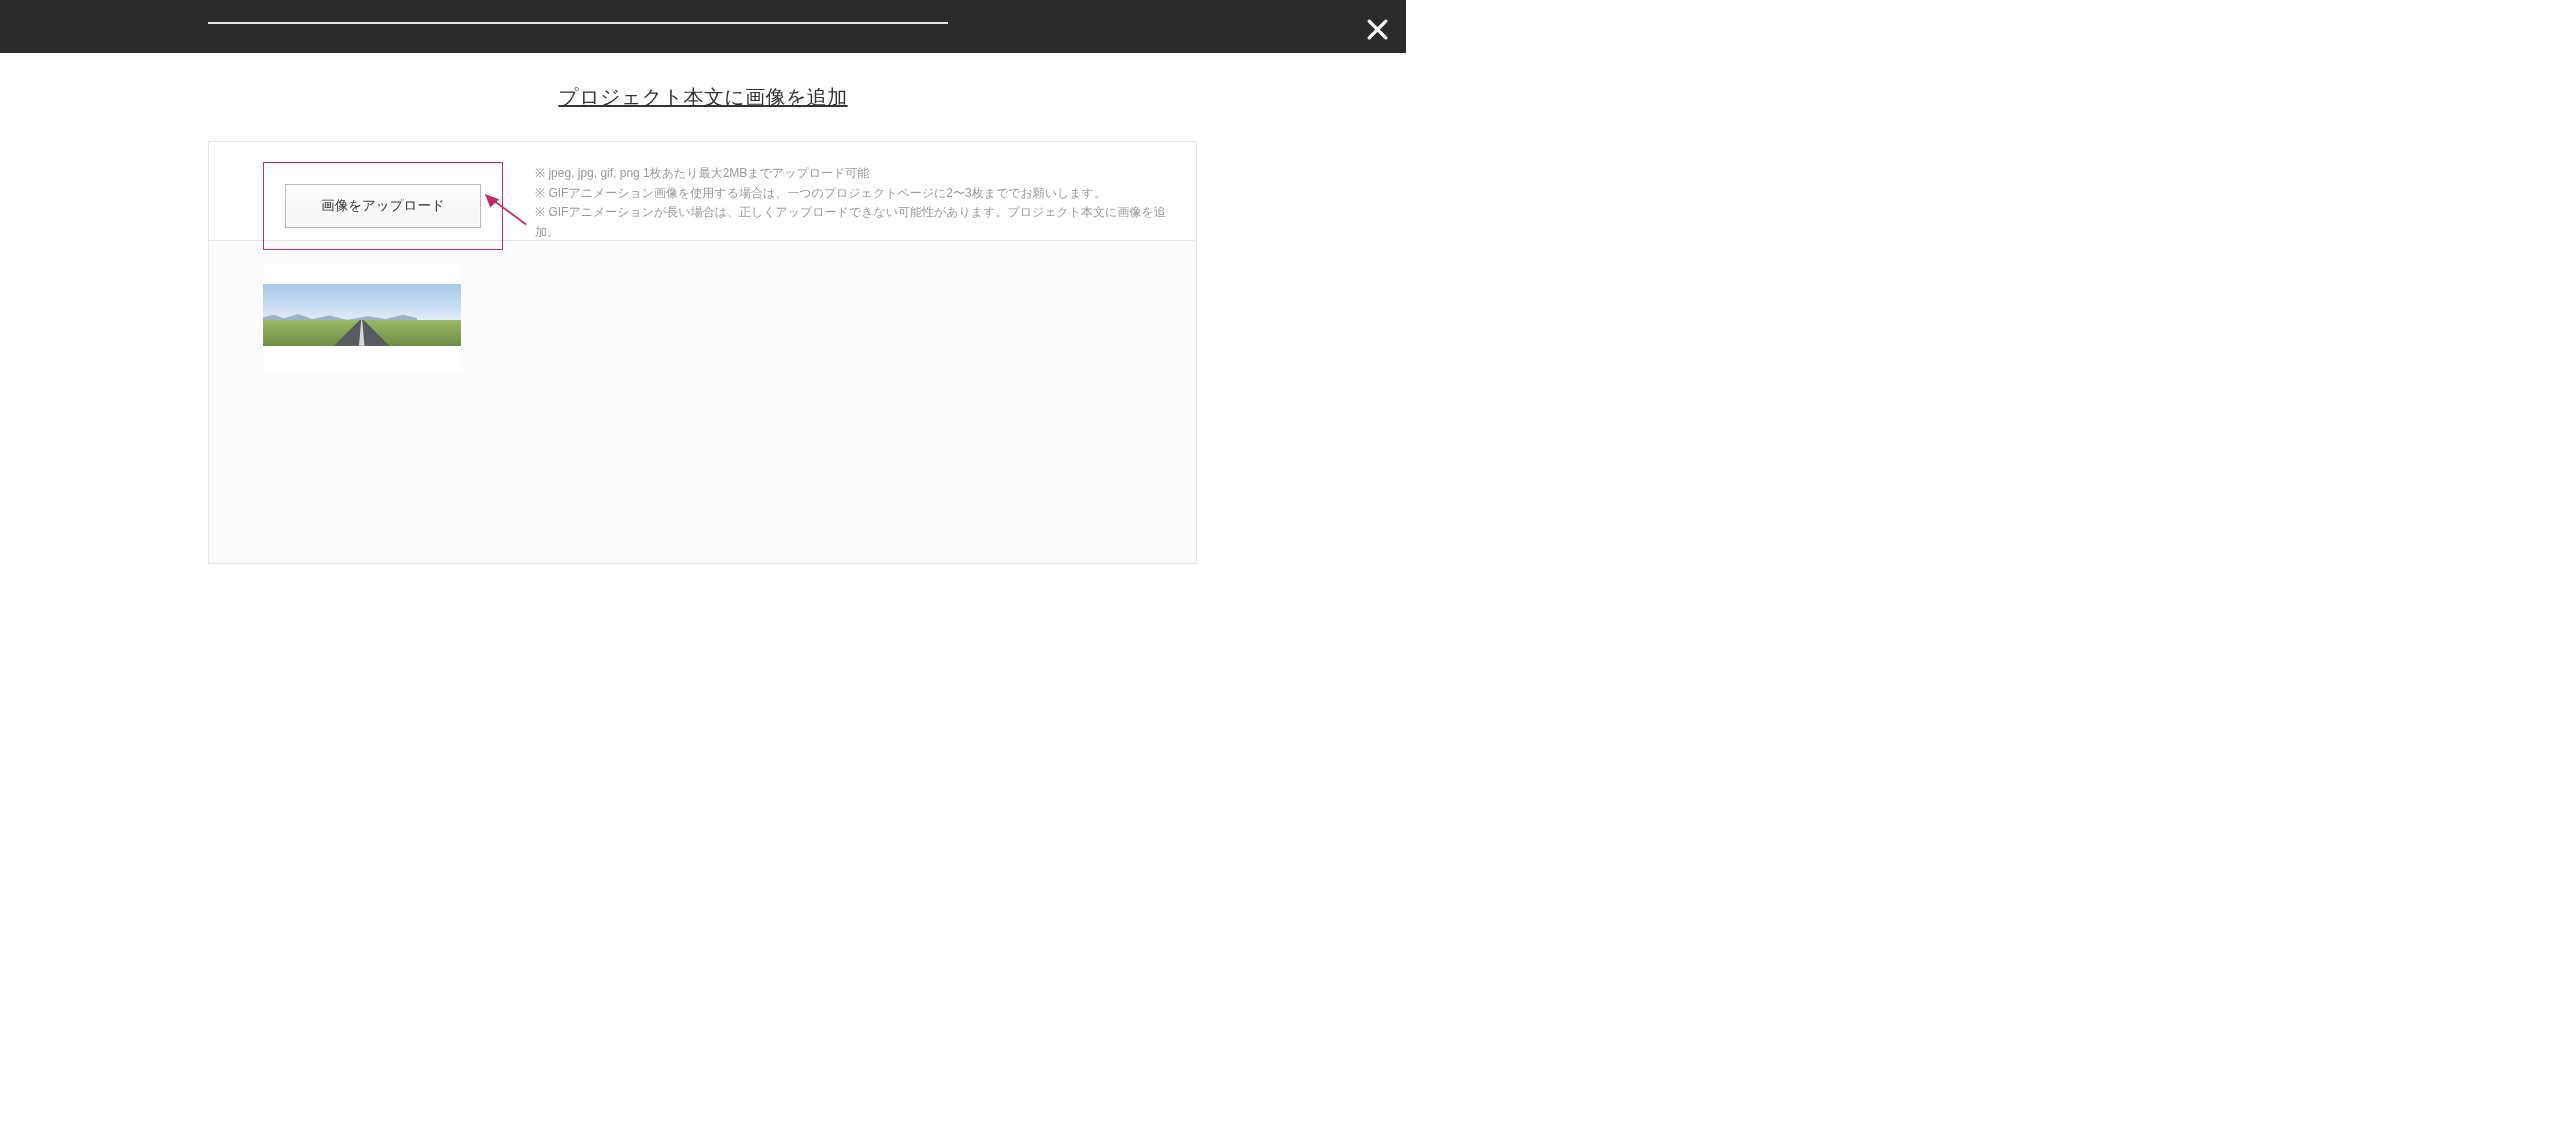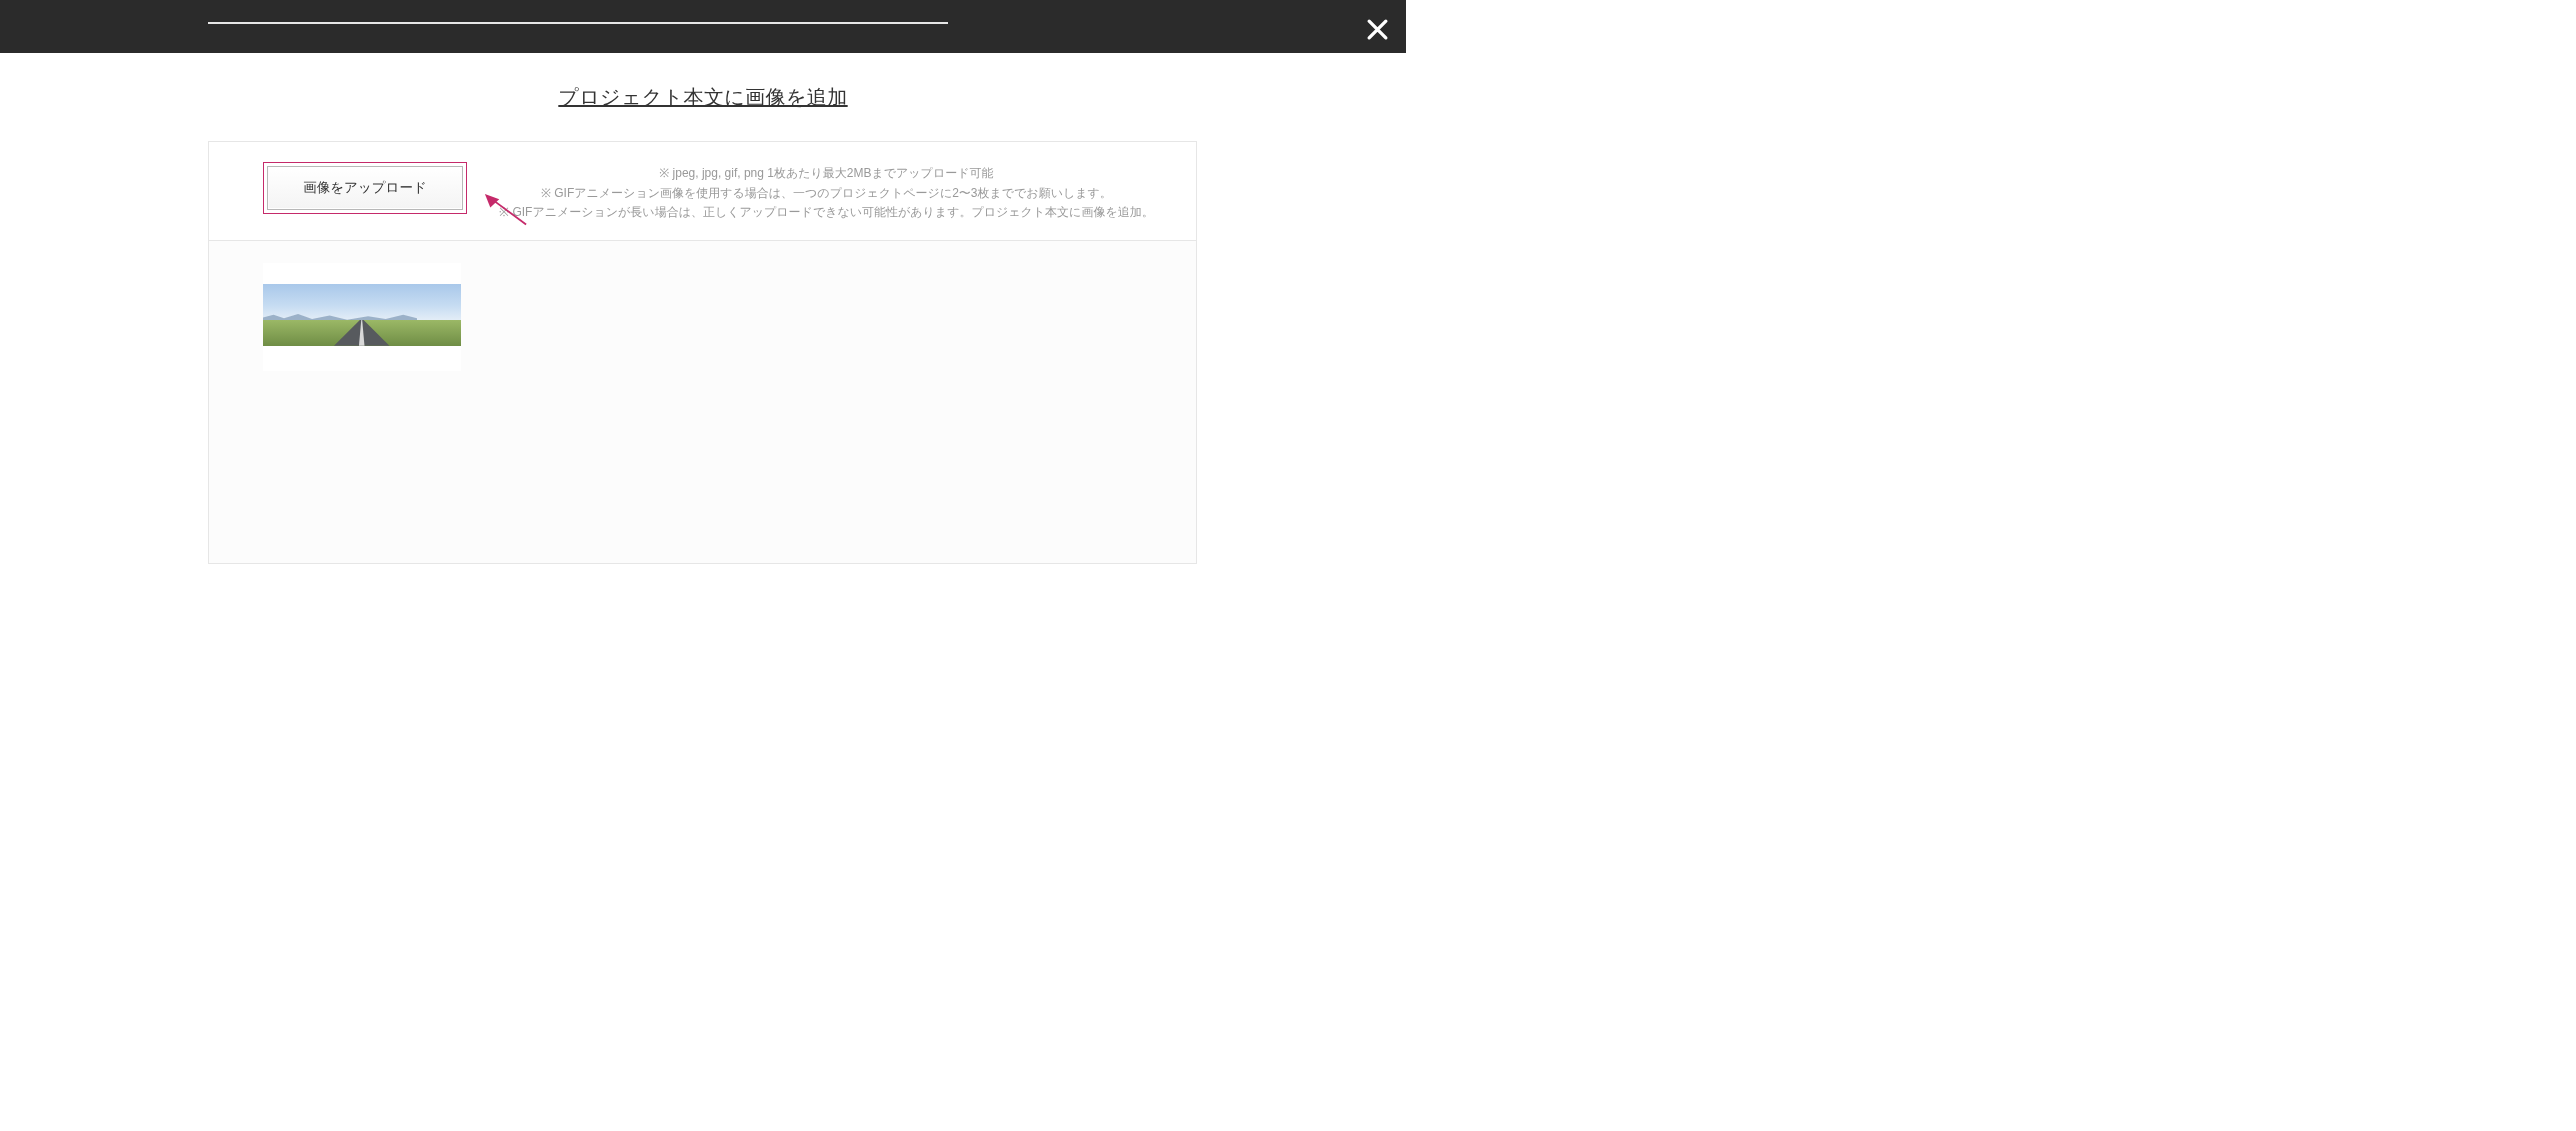--- a/index.html
+++ b/index.html
@@ -60,21 +60,21 @@
     .panel-top {
       height: 99px;
       border-bottom: 0.9px solid #e6e6e6;
       display: flex;
       align-items: flex-start;
       padding: 20px 25px 20px 54px;
     }
 
     .upload-highlight {
       border: 1.8px solid #c52a6a;
-      padding: 3px;
+      padding: 21px;
       display: inline-block;
     }
     .upload-btn {
       width: 196px;
       height: 44px;
       border: 0.9px solid #b8b8b8;
       background: linear-gradient(#ffffff, #f4f4f4);
       box-shadow: inset 0 0 0 0.9px #fff, 0 0 0 0.9px #dcdcdc inset;
       color: #333;
       font-size: 13.5px;
@@ -92,21 +92,20 @@
       height: 34px;
       pointer-events: none;
     }
 
     .notes {
       margin-left: 32px;
       padding-top: 1.8px;
       color: #999;
       font-size: 12px;
       line-height: 1.65;
-      text-align: center;
     }
 
     .panel-body {
       padding: 21.6px 54px;
       background: #fcfcfc;
       height: calc(100% - 99px);
     }
 
     .thumb {
       width: 198px;

